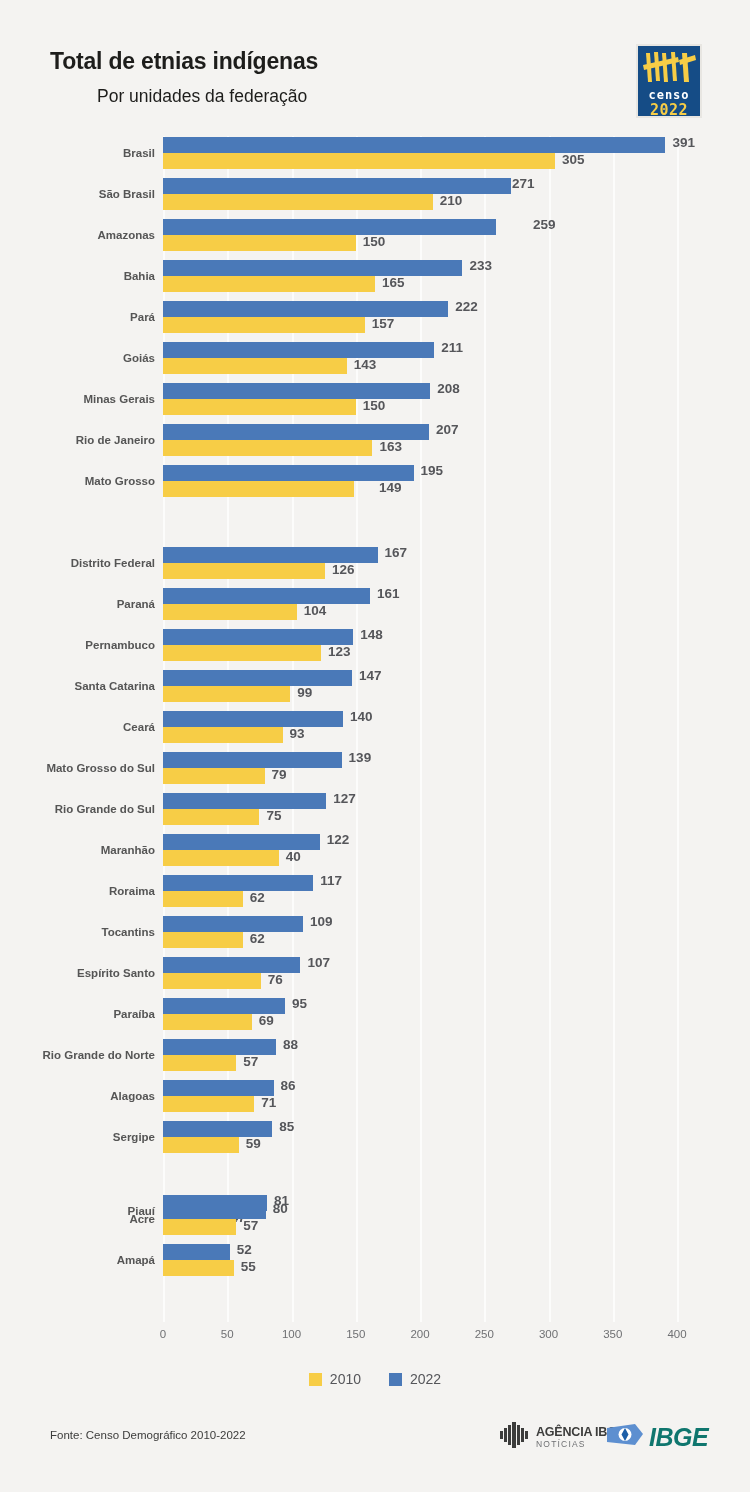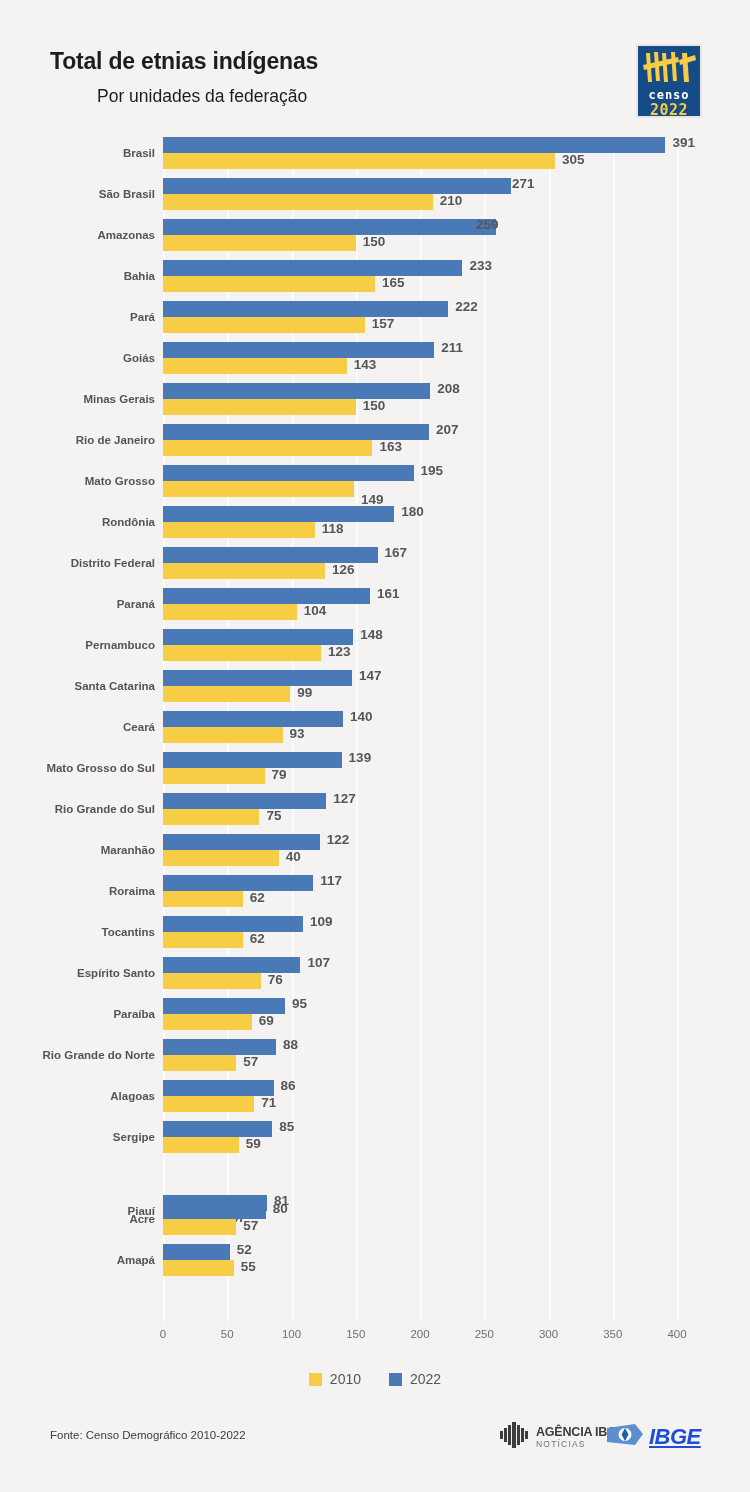--- a/index.html
+++ b/index.html
@@ -210,27 +210,26 @@
     white-space: nowrap;
   }
   #ibge-logo {
     position: absolute;
     left: 605px; top: 14px;
     display: flex;
     align-items: center;
     gap: 4px;
   }
   #ibge-logo .wordmark {
-    font-size: 22px;
+    font-size: 25px;
     font-weight: bold;
     font-style: italic;
-    color: #1d4ed8;
+    color: #0f766e;
     letter-spacing: -0.5px;
     line-height: 1;
-    text-decoration: underline;
   }
 </style>
 </head>
 <body>
 
 <div id="header">
   <div id="chart-title">Total de etnias indígenas</div>
   <div id="chart-subtitle">Por unidades da federação</div>
 
   <div id="censo-logo">
@@ -275,21 +274,21 @@
       <div class="row" style="top: 41px;">
         <div class="row-label">São Brasil</div>
         <div class="bar bar-2022" style="width: 348.235px; background: rgb(74, 121, 184);"></div>
         <div class="bar-value val-2022" style="left: 512px;">271</div>
         <div class="bar bar-2010" style="width: 269.85px; background: rgb(247, 205, 70);"></div>
         <div class="bar-value val-2010" style="left: 439.85px;">210</div>
       </div>
       <div class="row" style="top: 82px;">
         <div class="row-label">Amazonas</div>
         <div class="bar bar-2022" style="width: 332.815px; background: rgb(74, 121, 184);"></div>
-        <div class="bar-value val-2022" style="left: 476px; text-align: center;">259</div>
+        <div class="bar-value val-2022" style="left: 533px; text-align: center;">259</div>
         <div class="bar bar-2010" style="width: 192.75px; background: rgb(247, 205, 70);"></div>
         <div class="bar-value val-2010" style="left: 362.75px;">150</div>
       </div>
       <div class="row" style="top: 123px;">
         <div class="row-label">Bahia</div>
         <div class="bar bar-2022" style="width: 299.405px; background: rgb(74, 121, 184);"></div>
         <div class="bar-value val-2022" style="left: 469.405px;">233</div>
         <div class="bar bar-2010" style="width: 212.025px; background: rgb(247, 205, 70);"></div>
         <div class="bar-value val-2010" style="left: 382.025px;">165</div>
       </div>
@@ -319,28 +318,21 @@
         <div class="bar bar-2022" style="width: 265.995px; background: rgb(74, 121, 184);"></div>
         <div class="bar-value val-2022" style="left: 435.995px;">207</div>
         <div class="bar bar-2010" style="width: 209.455px; background: rgb(247, 205, 70);"></div>
         <div class="bar-value val-2010" style="left: 379.455px;">163</div>
       </div>
       <div class="row" style="top: 328px;">
         <div class="row-label">Mato Grosso</div>
         <div class="bar bar-2022" style="width: 250.575px; background: rgb(74, 121, 184);"></div>
         <div class="bar-value val-2022" style="left: 420.575px;">195</div>
         <div class="bar bar-2010" style="width: 191.465px; background: rgb(247, 205, 70);"></div>
-        <div class="bar-value val-2010" style="left: 361px; margin-top: 12px;">149</div>
-      </div>
-      <div class="row" style="top: 369px;">
-        <div class="row-label">Rondônia</div>
-        <div class="bar bar-2022" style="width: 231.3px; background: rgb(74, 121, 184);"></div>
-        <div class="bar-value val-2022" style="left: 401.3px;">180</div>
-        <div class="bar bar-2010" style="width: 151.63px; background: rgb(247, 205, 70);"></div>
-        <div class="bar-value val-2010" style="left: 321.63px;">118</div>
+        <div class="bar-value val-2010" style="left: 379px;">149</div>
       </div>
       <div class="row" style="top: 410px;">
         <div class="row-label">Distrito Federal</div>
         <div class="bar bar-2022" style="width: 214.595px; background: rgb(74, 121, 184);"></div>
         <div class="bar-value val-2022" style="left: 384.595px;">167</div>
         <div class="bar bar-2010" style="width: 161.91px; background: rgb(247, 205, 70);"></div>
         <div class="bar-value val-2010" style="left: 331.91px;">126</div>
       </div>
       <div class="row" style="top: 451px;">
         <div class="row-label">Paraná</div>

